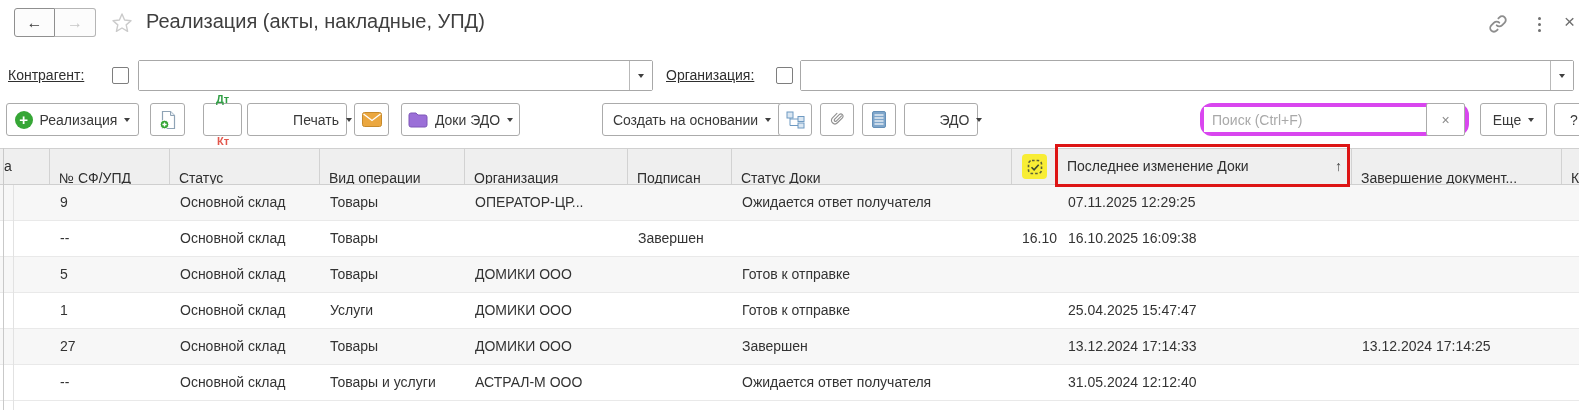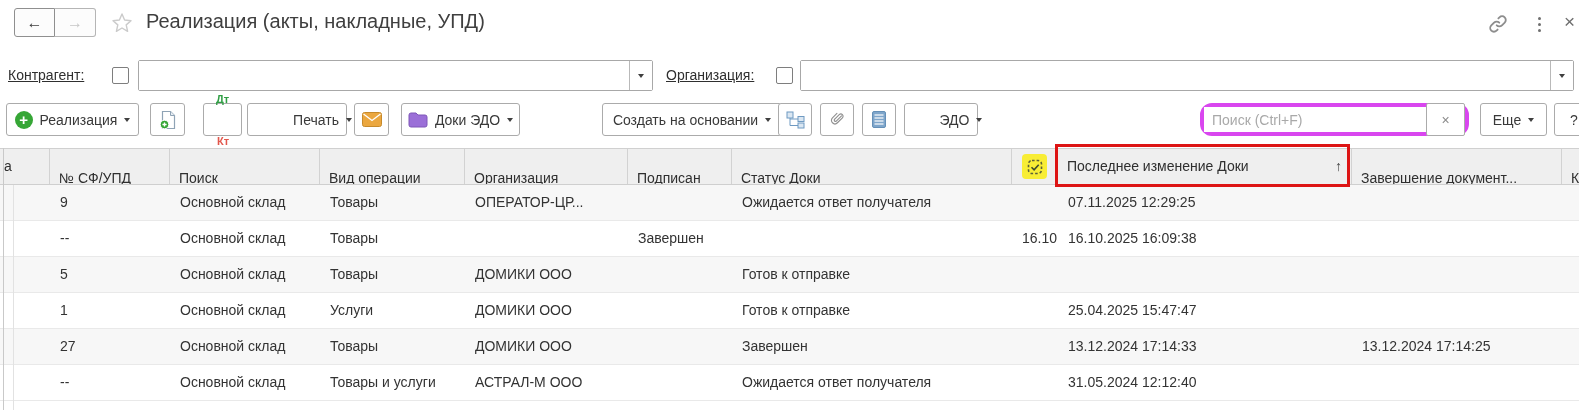--- a/index.html
+++ b/index.html
@@ -217,21 +217,21 @@
     <span class="tri"></span>
   </div>
   <div class="tbtn" style="left:1554px;width:40px;">
     <span>?</span>
   </div>
 
   <div class="table">
     <div class="trow thead">
       <div class="hcell h0">а</div>
       <div class="hcell">№ СФ/УПД</div>
-      <div class="hcell">Поиск</div>
+      <div class="hcell">Статус</div>
       <div class="hcell">Вид операции</div>
       <div class="hcell">Организация</div>
       <div class="hcell">Подписан</div>
       <div class="hcell">Статус Доки</div>
       <div class="hcell hicon">
         <span class="edo-check">
           <svg width="16" height="16" viewBox="0 0 16 16" fill="none">
             <rect x="1.5" y="1.5" width="13" height="13" rx="3.5" stroke="#5c6038" stroke-width="1.6" stroke-dasharray="2.6 2"></rect>
             <path d="M4.5 8.2 l2.6 2.6 4.6 -5" stroke="#3c4a2c" stroke-width="1.6"></path>
           </svg>

